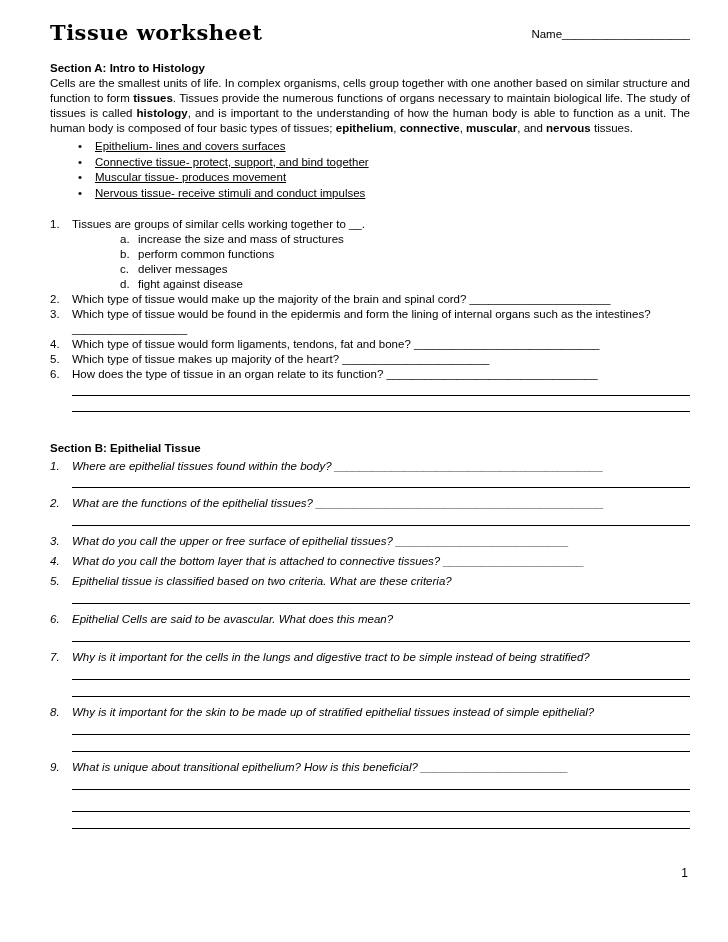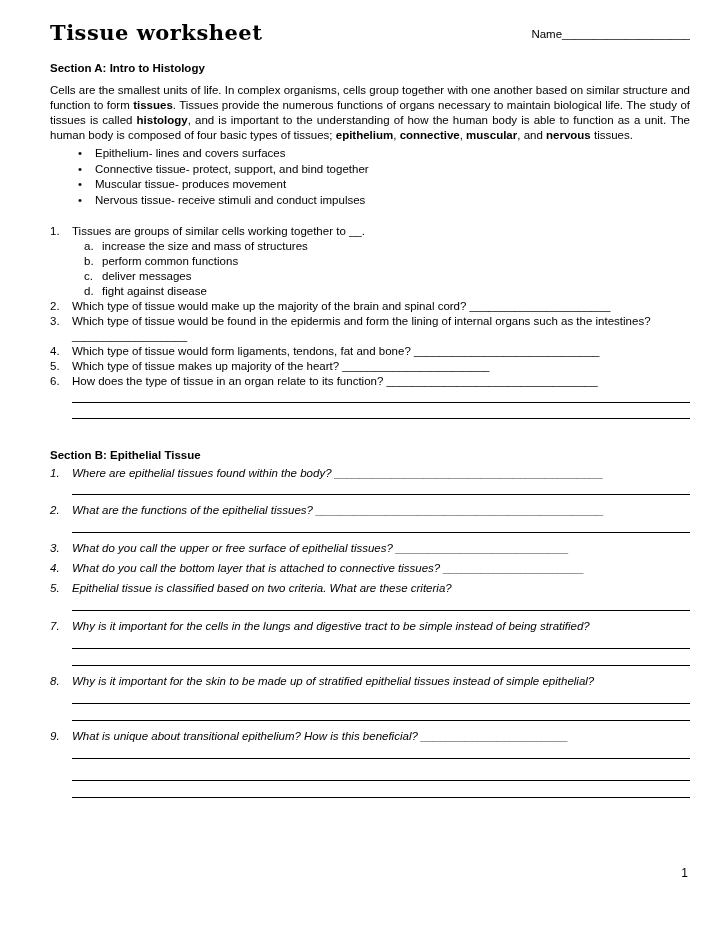--- a/index.html
+++ b/index.html
@@ -14,32 +14,32 @@
   .header { display: flex; justify-content: space-between; align-items: flex-start; }
   .title {
     font-family: "DejaVu Serif", serif;
     font-weight: 700; font-size: 21px; letter-spacing: 0.5px;
   }
   .name-row { margin-top: 8px; white-space: nowrap; }
 
   .section-heading { font-weight: 700; margin-top: 17px; }
   .sh-b { margin-top: 30px; }
 
-  .intro { text-align: justify; line-height: 1.3; margin-top: 9px; }
+  .intro { text-align: justify; line-height: 1.3; margin-top: 2px; }
   .intro b { font-weight: 700; }
 
   .bullets { margin-top: 3px; }
-  .bullet { padding-left: 45px; text-indent: -17px; line-height: 1.38; }
+  .bullet { padding-left: 45px; text-indent: -17px; line-height: 1.38; text-decoration: underline; }
   .bullet .dot { display: inline-block; width: 17px; text-indent: 0; }
 
   .qlist-a { margin-top: 15px; }
   .q { padding-left: 22px; text-indent: -22px; line-height: 1.3; }
   .q .num { display: inline-block; width: 22px; text-indent: 0; }
 
-  .choice { margin-left: 34px; padding-left: 18px; text-indent: -18px; line-height: 1.3; }
+  .choice { margin-left: 70px; padding-left: 18px; text-indent: -18px; line-height: 1.3; }
   .choice .letter { display: inline-block; width: 18px; text-indent: 0; }
 
   .ans-line { border-bottom: 1px solid #000; height: 13px; margin-left: 22px; }
   .ans-line + .ans-line { height: 15px; }
 
   .qb { margin-top: 8px; font-style: italic; }
   .qb-tight { margin-top: 5px; }
   .qb .ans-line { margin-top: 1px; }
 
   .page-number { position: absolute; top: 866px; right: 40px; font-size: 12px; }
@@ -100,20 +100,24 @@
 
     <div class="qb qb-tight">
       <div class="q"><span class="num">4.</span><span>What do you call the bottom layer that is attached to connective tissues? ______________________</span></div>
     </div>
 
     <div class="qb qb-tight">
       <div class="q"><span class="num">5.</span><span>Epithelial tissue is classified based on two criteria. What are these criteria?</span></div>
       <div class="ans-line"></div>
     </div>
 
+    <div class="qb">
+      <div class="q"><span class="num">6.</span><span>Epithelial Cells are said to be avascular.  What does this mean?</span></div>
+      <div class="ans-line"></div>
+    </div>
 
     <div class="qb">
       <div class="q"><span class="num">7.</span><span>Why is it important for the cells in the lungs and digestive tract to be simple instead of being stratified?</span></div>
       <div class="ans-line"></div>
       <div class="ans-line"></div>
     </div>
 
     <div class="qb">
       <div class="q"><span class="num">8.</span><span>Why is it important for the skin to be made up of stratified epithelial tissues instead of simple epithelial?</span></div>
       <div class="ans-line"></div>

